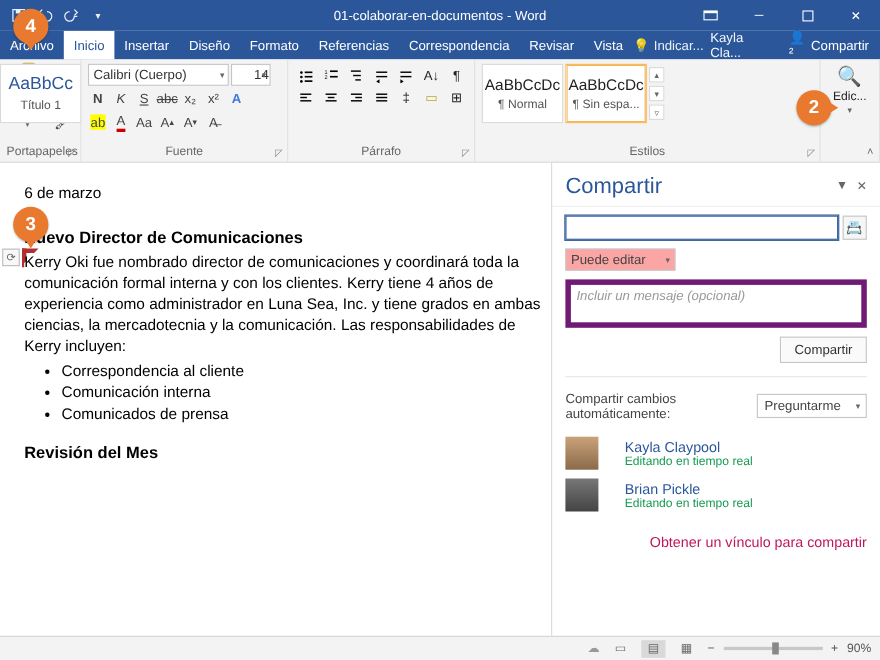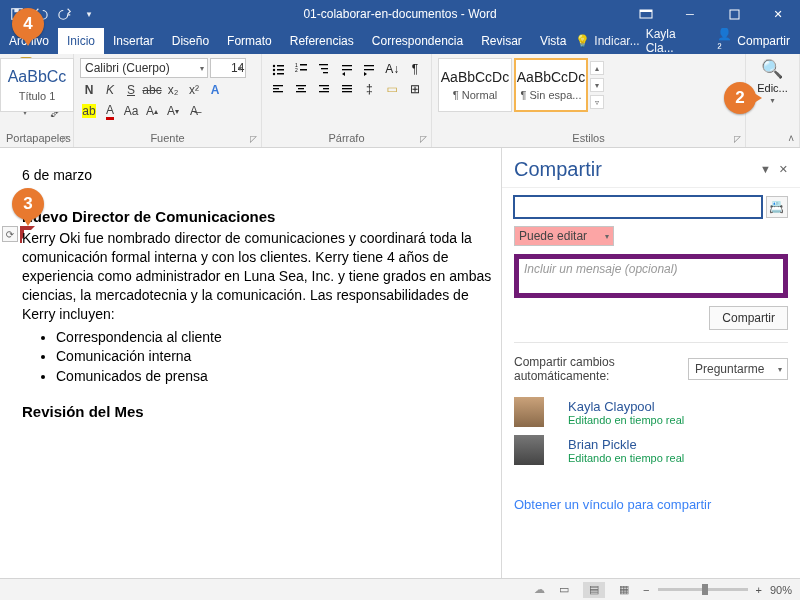--- a/index.html
+++ b/index.html
@@ -94,21 +94,21 @@
   .sp-autolabel { color:#444; max-width: 140px; }
   .sp-autosel { margin-left:auto; width:100px; height:22px; border:1px solid #c5c5c5; background:#fff; display:flex; align-items:center; padding:0 6px; color:#444; position:relative; }
   .sp-autosel .arr { position:absolute; right:5px; font-size:8px; color:#666; }
   .sp-people { display:flex; flex-direction:column; gap:8px; margin-top:6px; }
   .person { display:flex; gap:24px; align-items:center; }
   .avatar { width:30px; height:30px; background:#ccc; }
   .avatar.k { background:linear-gradient(#caa27a,#8a6a4a); }
   .avatar.b { background:linear-gradient(#777,#444); }
   .pname { color:#2b579a; font-size:13px; }
   .pstatus { color:#179a52; font-size:11px; }
-  .sp-link { color:#3b82f6; font-size:13px; margin-top:24px; }
+  .sp-link { color:#be185d; font-size:13px; margin-top:12px;text-align:right; }
 
   
   .statusbar { position:absolute; left:0; right:0; bottom:0; height:22px; background:#f3f3f3; border-top:1px solid #d4d4d4; display:flex; align-items:center; padding:0 8px; font-size:11px; color:#555; }
   .sb-right { margin-left:auto; display:flex; align-items:center; gap:8px; }
   .viewbtn { width:22px; height:16px; border:0; display:flex; align-items:center; justify-content:center; color:#666; }
   .viewbtn.active { background:#d9d9d9; }
   .slider { width:90px; height:3px; background:#c8c8c8; position:relative; }
   .slider::before { content:""; position:absolute; left:44px; top:-4px; width:6px; height:11px; background:#888; }
 
   

